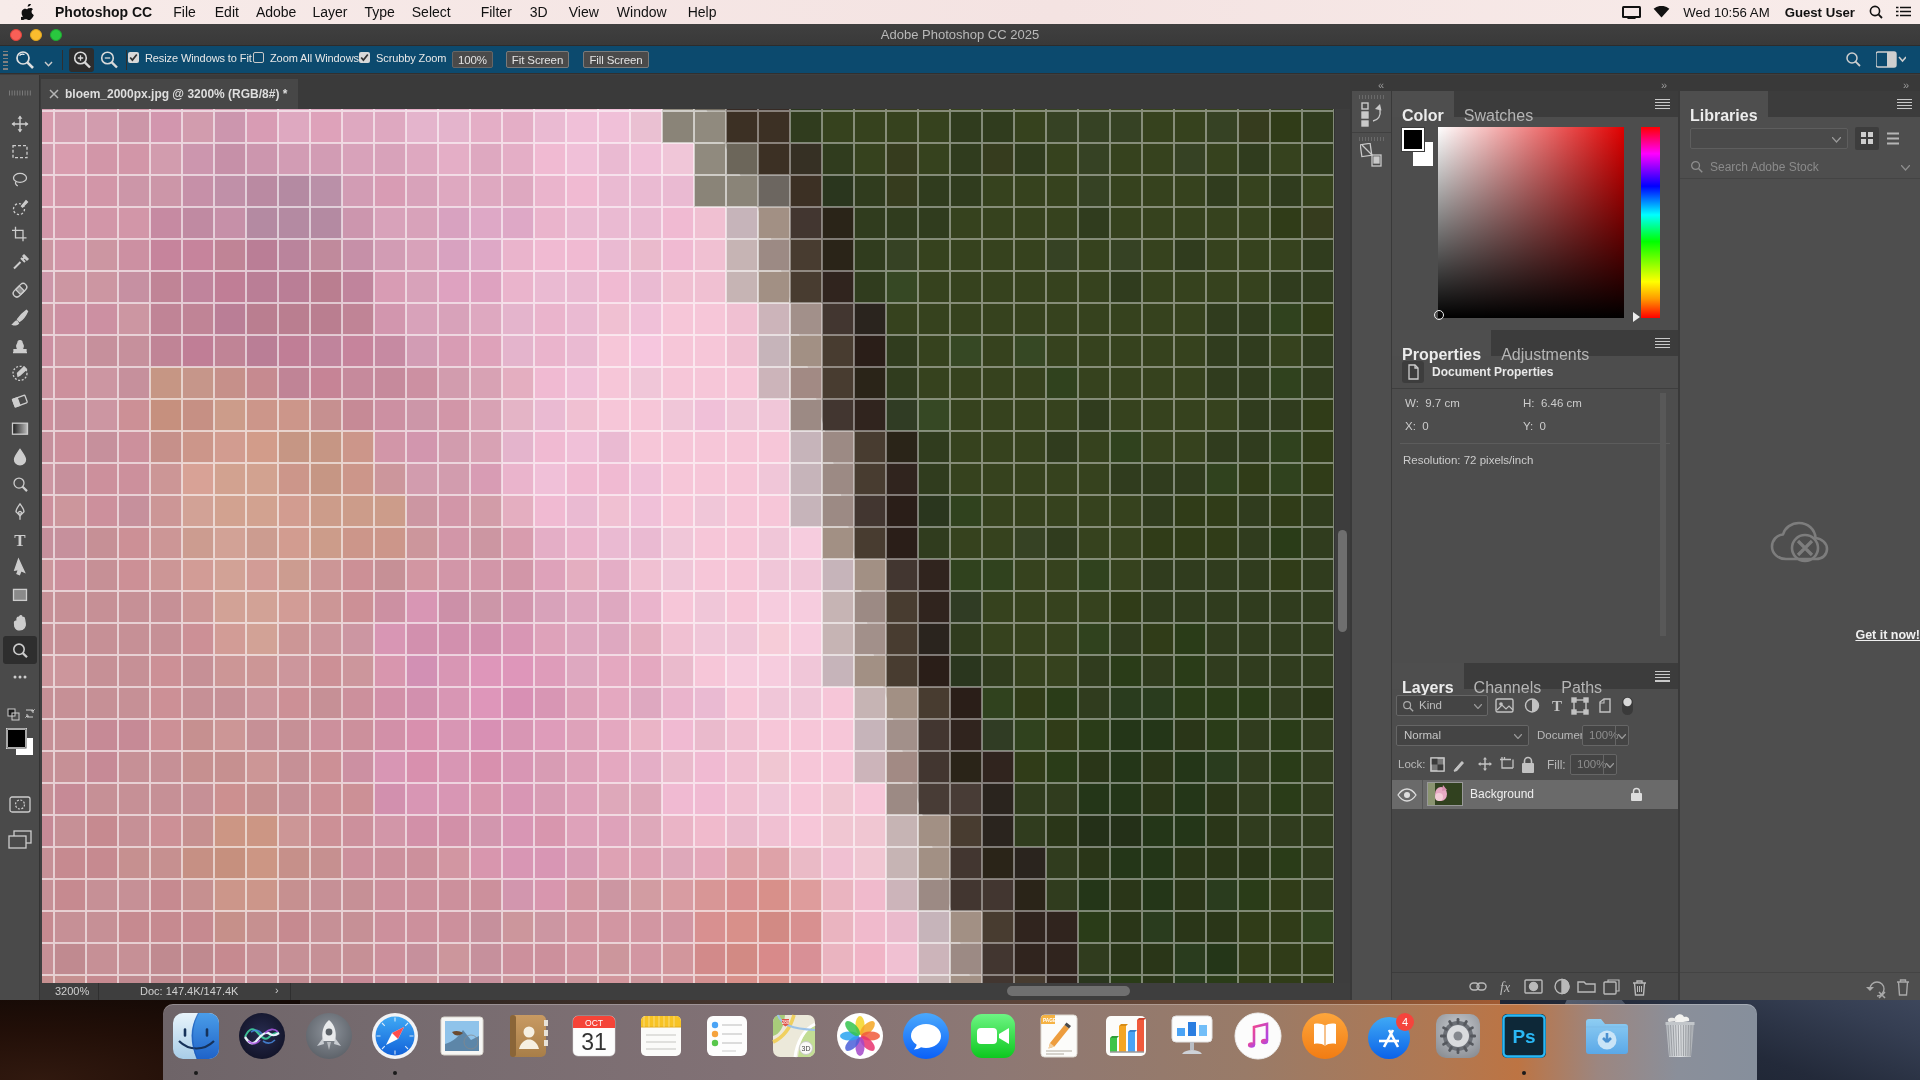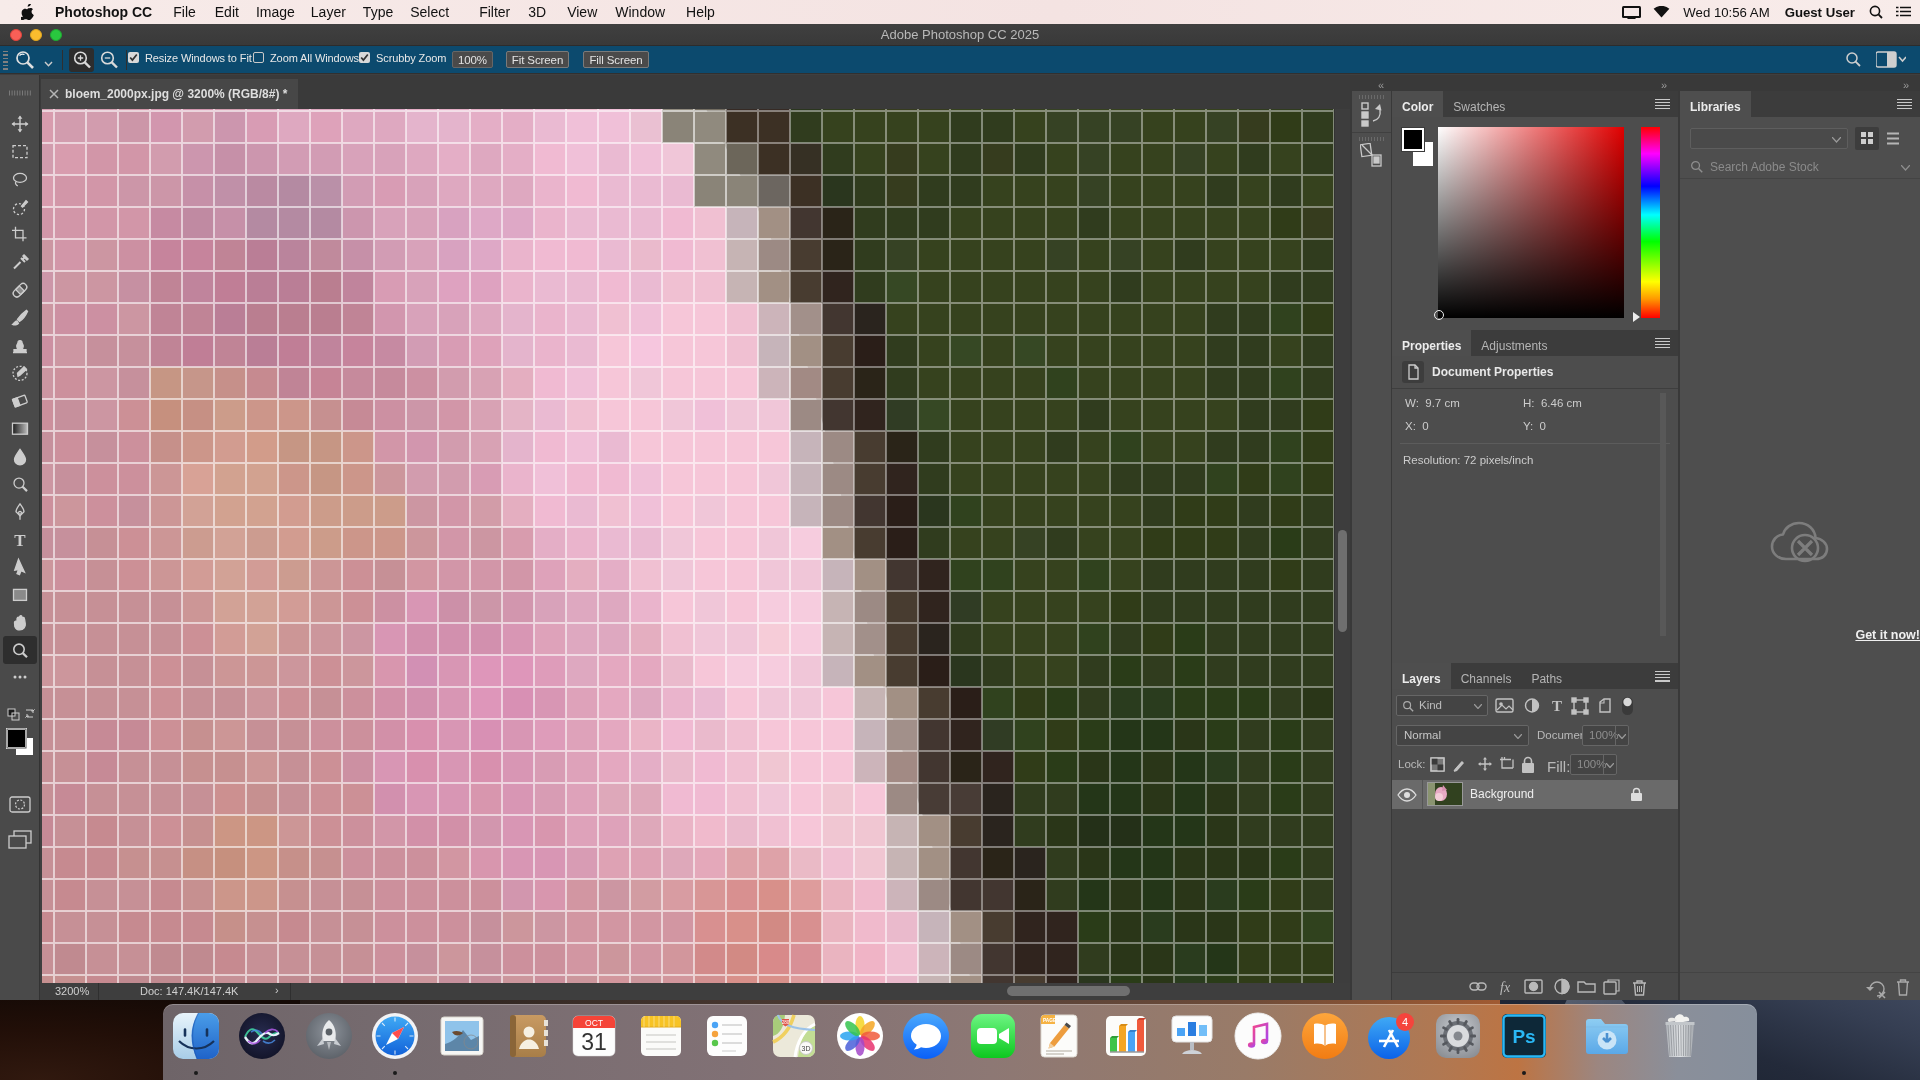--- a/index.html
+++ b/index.html
@@ -35,21 +35,21 @@
 #vsb{position:absolute;left:1334px;top:85px;width:16px;height:874px;background:#3d3d3d;border-left:1px solid #333}
 #vsb .th{position:absolute;left:3px;top:421px;width:9px;height:102px;background:#6f6f6f;border-radius:5px}
 #statusbar{position:absolute;left:40px;top:959px;width:1310px;height:17px;background:#3e3e3e;color:#d0d0d0;font-size:11px}
 #statusbar .hth{position:absolute;left:967px;top:3px;width:123px;height:10px;background:#707070;border-radius:5px}
 
 #rgap{position:absolute;left:1350px;top:51px;width:570px;height:925px;background:#393939}
 #cpanelcol{position:absolute;left:1352px;top:67px;width:39px;height:909px;background:#4e4e4e}
 #panels{position:absolute;left:1392px;top:67px;width:286px;height:909px;background:#4d4d4d}
 #libs{position:absolute;left:1680px;top:67px;width:240px;height:909px;background:#4e4e4e}
 .ptabs{position:absolute;left:0;top:0;width:100%;height:26px;background:#3c3c3c}
-.ptab{display:inline-block;height:26px;line-height:25px;padding:4px 10px;font-size:12px;color:#b5b5b5;vertical-align:top}
+.ptab{display:inline-block;height:26px;line-height:25px;padding:12px 10px;font-size:16px;color:#b5b5b5;vertical-align:top}
 .ptab.on{background:#4e4e4e;color:#ececec;font-weight:bold}
 .hamb{position:absolute;right:8px;top:8px;width:15px;height:11px;
  background:repeating-linear-gradient(#c9c9c9 0 1.2px,transparent 1.2px 3.1px)}
 .fieldbox{position:absolute;border:1px solid #666;border-radius:2px;background:#4a4a4a;color:#c9c9c9;font-size:11.5px}
 
 #dock{position:absolute;left:163px;top:1004px;width:1594px;height:76px;border-radius:10px 10px 0 0;
  background:linear-gradient(90deg,#6e6468 0,#766b6f 15%,#817175 36%,#8d7874 52%,#997b68 68%,#b07852 80%,#bd7443 85%,#9c8680 90%,#8a8f9a 95%,#868f9c 100%);
  box-shadow:inset 0 1px 0 rgba(255,255,255,.25)}
 .dicon{position:absolute;top:8px;width:48px;height:48px}
 .ddot{position:absolute;top:67px;width:4px;height:4px;border-radius:50%;background:#1a1a1a}
@@ -63,21 +63,21 @@
       <div class="glow"></div>
     </div>
 <div id="menubar">
       <span style="margin-left:21px;margin-right:21px"><svg width="13" height="16" viewBox="0 0 13 16" style="vertical-align:-3px">
           <path fill="#111" d="M9.1 0c.1 1-.3 1.9-.9 2.6-.6.7-1.6 1.2-2.5 1.1-.1-.9.4-1.9 1-2.5C7.3.5 8.3.1 9.1 0zM12 11.7c-.5 1.1-.7 1.6-1.3 2.5-.9 1.3-2.1 3-3.6 3-1.3 0-1.7-.9-3.4-.9-1.7 0-2.1.9-3.4.9C-1.2 17.2-2.3 15.7-3.1 14.4z" transform="translate(1,-1)"></path>
           <path fill="#111" d="M6.5 4.2c1 0 2.3-.6 3.4-.4 1 .1 2.2.6 2.9 1.7-1.1.7-1.9 1.7-1.8 3.2.1 1.7 1 2.8 2 3.3-.4 1-.6 1.5-1.2 2.4-.8 1.2-1.8 2.6-3.1 2.6-1.1 0-1.5-.7-3-.7s-1.9.7-3 .7c-1.3 0-2.3-1.3-3.1-2.5C-2 12.3-2.3 8.7-.9 6.7c.8-1.2 2.2-2 3.5-2 1.2 0 2 .7 2.9.7z" transform="translate(2,1) scale(.78)"></path>
         </svg></span>
       <span class="mi" style="font-weight:bold;margin-right:21px">Photoshop CC</span>
       <span class="mi" style="font-weight:normal;margin-right:19px">File</span>
       <span class="mi" style="font-weight:normal;margin-right:17px">Edit</span>
-      <span class="mi" style="font-weight:normal;margin-right:16px">Image</span>
+      <span class="mi" style="font-weight:normal;margin-right:16px">Adobe</span>
       <span class="mi" style="font-weight:normal;margin-right:17px">Layer</span>
       <span class="mi" style="font-weight:normal;margin-right:17px">Type</span>
       <span class="mi" style="font-weight:normal;margin-right:30px">Select</span>
       <span class="mi" style="font-weight:normal;margin-right:18px">Filter</span>
       <span class="mi" style="font-weight:normal;margin-right:21px">3D</span>
       <span class="mi" style="font-weight:normal;margin-right:18px">View</span>
       <span class="mi" style="font-weight:normal;margin-right:21px">Window</span>
       <span class="mi" style="font-weight:normal;margin-right:0px">Help</span>
       <span class="right">
         <svg width="19" height="13" viewBox="0 0 19 13" style="margin-right:12px">
@@ -1592,21 +1592,21 @@
             </g>
       <g transform="translate(70,2)">
               <path d="M2 0v11h11M0 2.5h11M13 11V2.5M4.5 0v2" stroke-width="1.3"></path>
             </g>
       <g transform="translate(92,1)">
               <rect x="0" y="7" width="12" height="10" rx="1" fill="#c2c2c2" stroke="none"></rect>
               <path d="M2.5 7V5a3.5 3.5 0 0 1 7 0v2" stroke-width="1.6"></path>
             </g>
       </g>
         </svg>
-        <div class="abs" style="left:155px;top:667px;font-size:15px;color:#b9b9b9">Fill:</div>
+        <div class="abs" style="left:155px;top:667px;font-size:12px;color:#b9b9b9">Fill:</div>
         <div class="fieldbox" style="left:178px;top:663px;width:47px;height:21px;background:#444;color:#8e8e8e">
           <span style="position:absolute;left:6px;top:3px">100%</span>
       <span style="position:absolute;right:0;top:0;width:13px;height:19px;border-left:1px solid #666">
             <svg width="8" height="5" viewBox="0 0 8 5" style="position:absolute;left:2px;top:8px">
               <path d="M0 0l4 4.5L8 0" stroke="#999" fill="none" stroke-width="1.3"></path>
             </svg>
           </span>
         </div>
         <div class="abs" style="left:0;top:689px;width:286px;height:29px;background:#6a6a6a">
       <div class="abs" style="left:30px;top:0;width:1px;height:29px;background:#555"></div>

